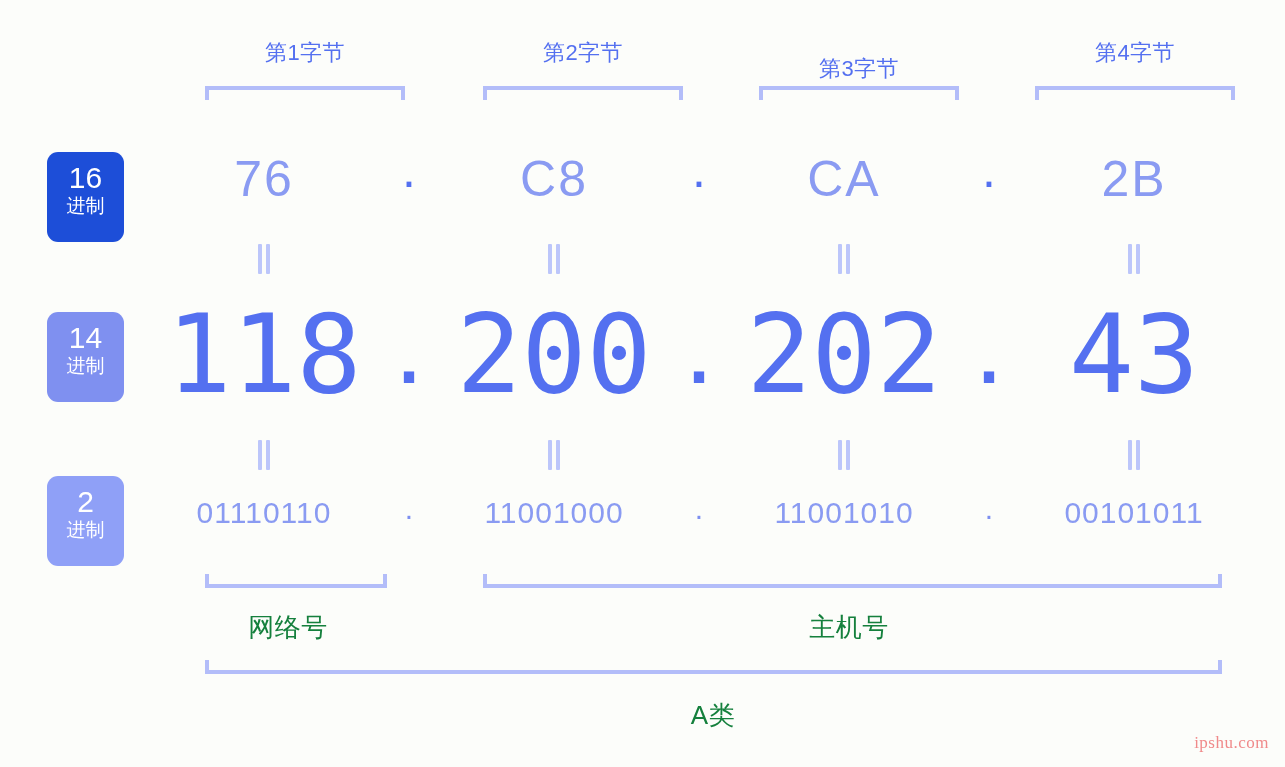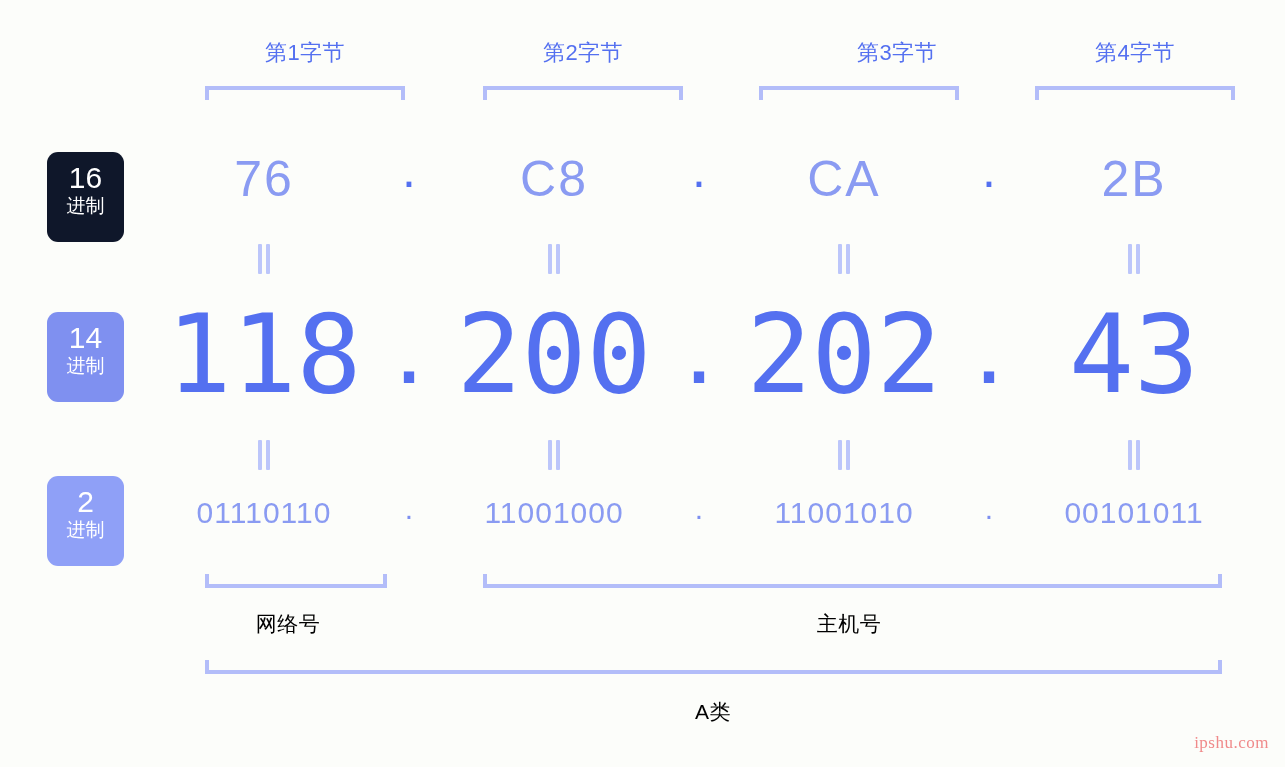--- a/index.html
+++ b/index.html
@@ -64,21 +64,21 @@
     display: block;
     font-size: 30px;
     line-height: 33px;
     font-weight: 400;
   }
   .badge .unit {
     display: block;
     font-size: 19px;
     line-height: 24px;
   }
-  #badge-hex  { top: 152px; height: 90px; background: #0f172a; }
+  #badge-hex  { top: 152px; height: 90px; background: #1d4ed8; }
   #badge-dec  { top: 312px; height: 90px; background: #7f90f0; }
   #badge-bin  { top: 476px; height: 90px; background: #8fa0f7; }
 
   
   .row {
     position: absolute;
     left: 160px;
     width: 1095px;
     display: flex;
   }
@@ -165,22 +165,22 @@
   }
   .eq::before { left: 1px; }
   .eq::after  { left: 9px; }
   #eq-top { top: 244px; }
   #eq-bot { top: 440px; }
 
   
   .section-label {
     position: absolute;
     text-align: center;
-    font-size: 21px;
-    color: #000000;
+    font-size: 26px;
+    color: #15803d;
     white-space: nowrap;
     letter-spacing: 0.5px;
   }
 
   
   #watermark {
     position: absolute;
     right: 16px;
     bottom: 14px;
     font-size: 17px;
@@ -189,21 +189,21 @@
     letter-spacing: 0.5px;
   }
 </style>
 </head>
 <body>
 
 <div id="stage">
 
   <div class="byte-label" style="left:205px;width:200px;">第1字节</div>
   <div class="byte-label" style="left:483px;width:200px;">第2字节</div>
-  <div class="byte-label" style="left:797px;width:200px;">第3字节</div>
+  <div class="byte-label" style="left:759px;width:200px;margin-top:16px;">第3字节</div>
   <div class="byte-label" style="left:1035px;width:200px;">第4字节</div>
 
   <div class="bracket down" style="left:205px;top:86px;width:200px;"></div>
   <div class="bracket down" style="left:483px;top:86px;width:200px;"></div>
   <div class="bracket down" style="left:759px;top:86px;width:200px;"></div>
   <div class="bracket down" style="left:1035px;top:86px;width:200px;"></div>
 
   <div class="badge" id="badge-hex">
     <span class="num">16</span>
     <span class="unit">进制</span>

